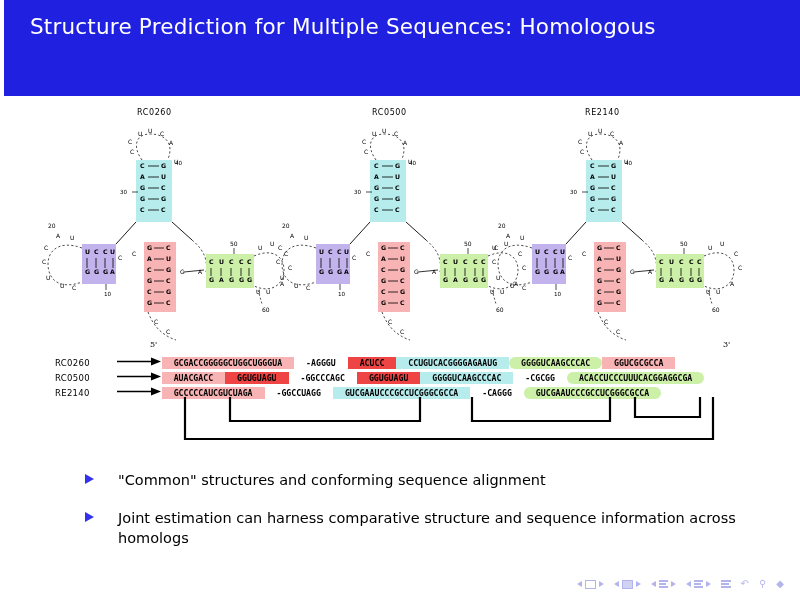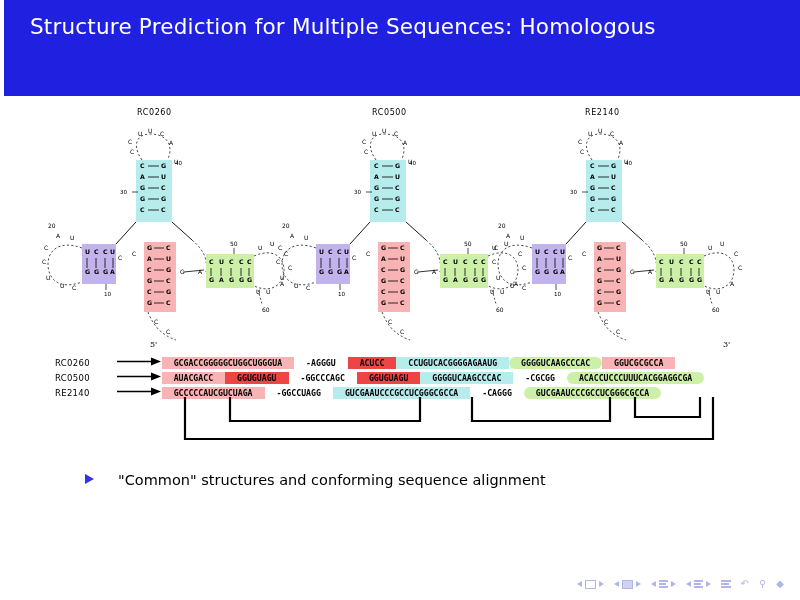--- a/index.html
+++ b/index.html
@@ -294,20 +294,24 @@
       <path d="M635 2 L635 22 L700 22 L700 2"></path>
     </g>
   </svg>
 </div>
 
 <div id="bullets">
   <div class="bullet">
     <span class="btri"></span>
     <span class="btxt">"Common" structures and conforming sequence alignment</span>
   </div>
+  <div class="bullet">
+    <span class="btri"></span>
+    <span class="btxt">Joint estimation can harness comparative structure and sequence information across homologs</span>
+  </div>
 </div>
 
 <div id="navbar">
   <div class="navgrp">
     <span class="navtri l"></span>
     <span class="navbox"></span>
     <span class="navtri r"></span>
   </div>
   <div class="navgrp">
     <span class="navtri l"></span>

